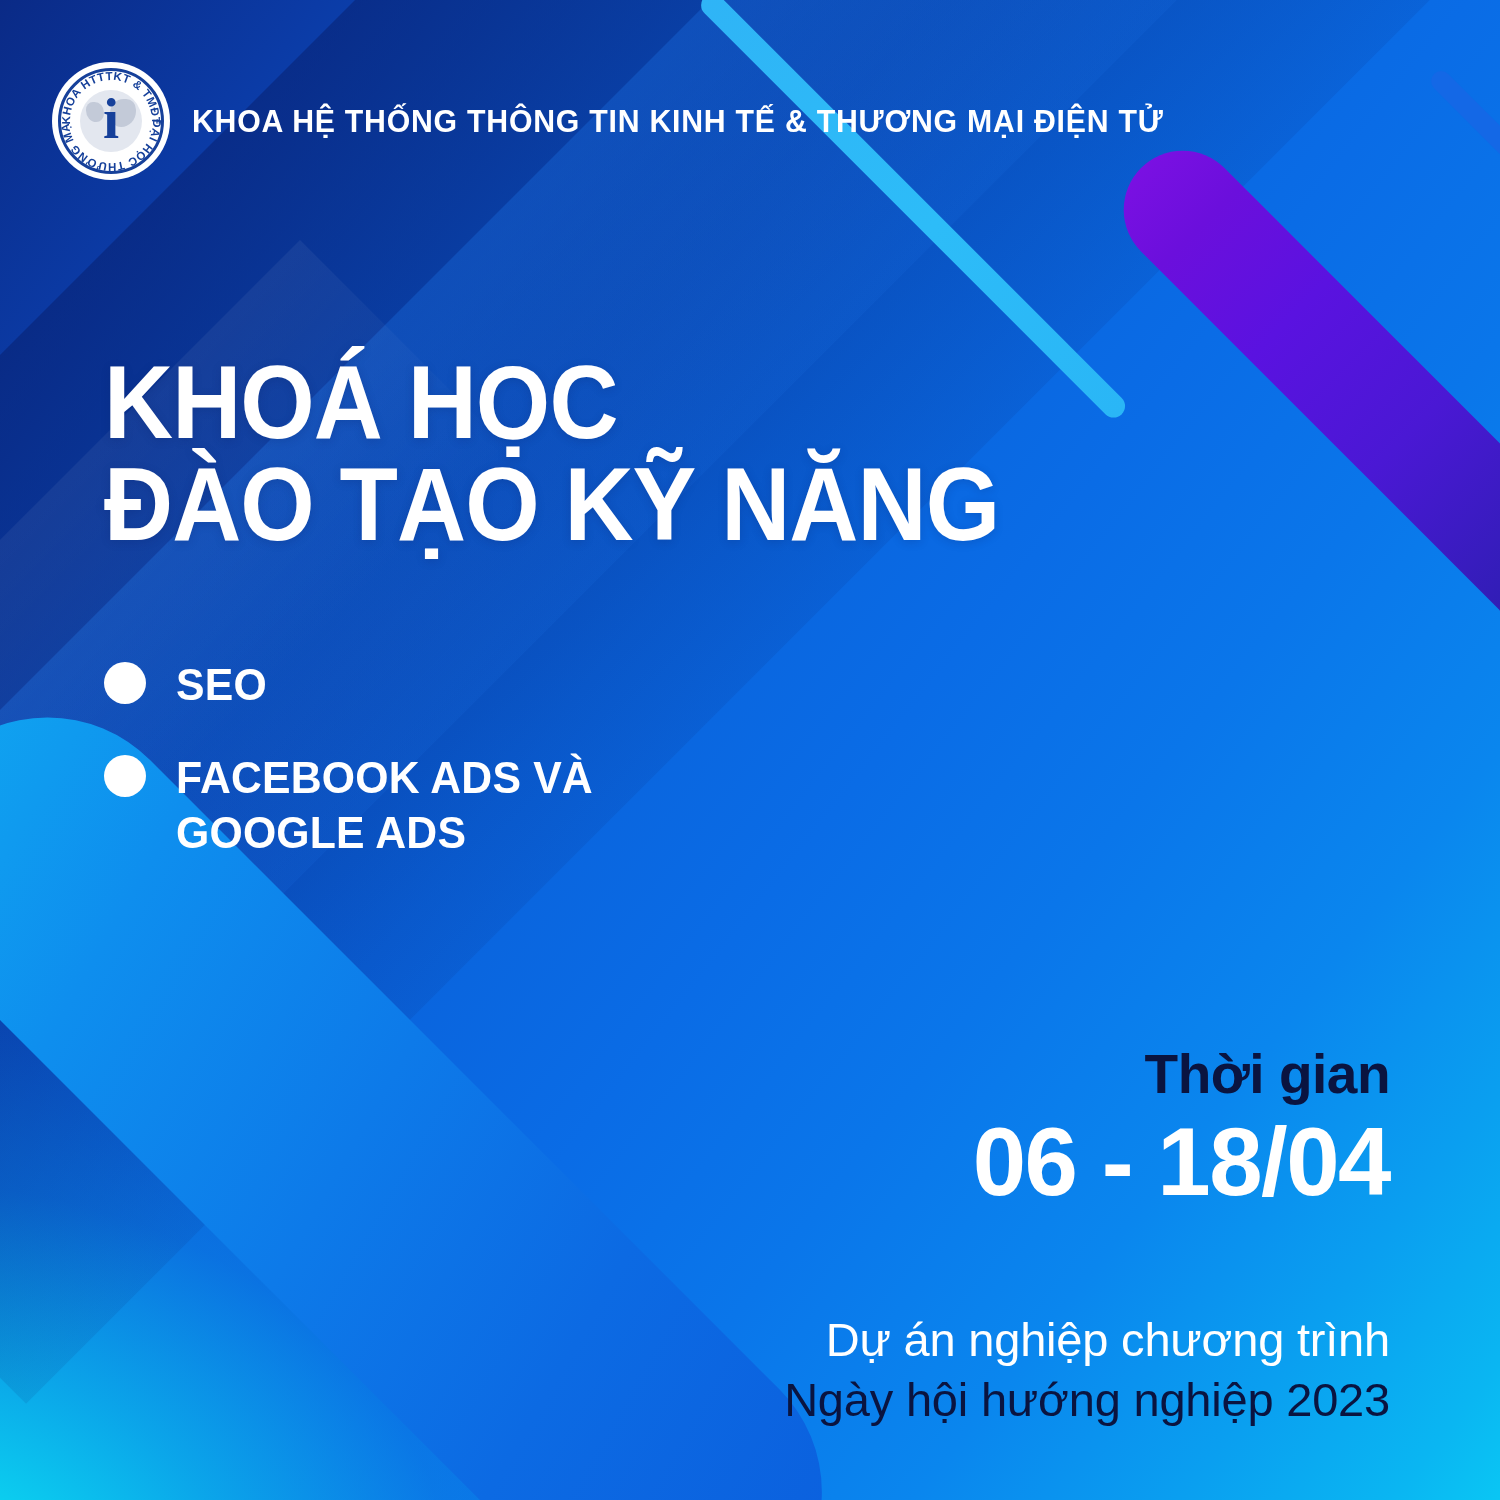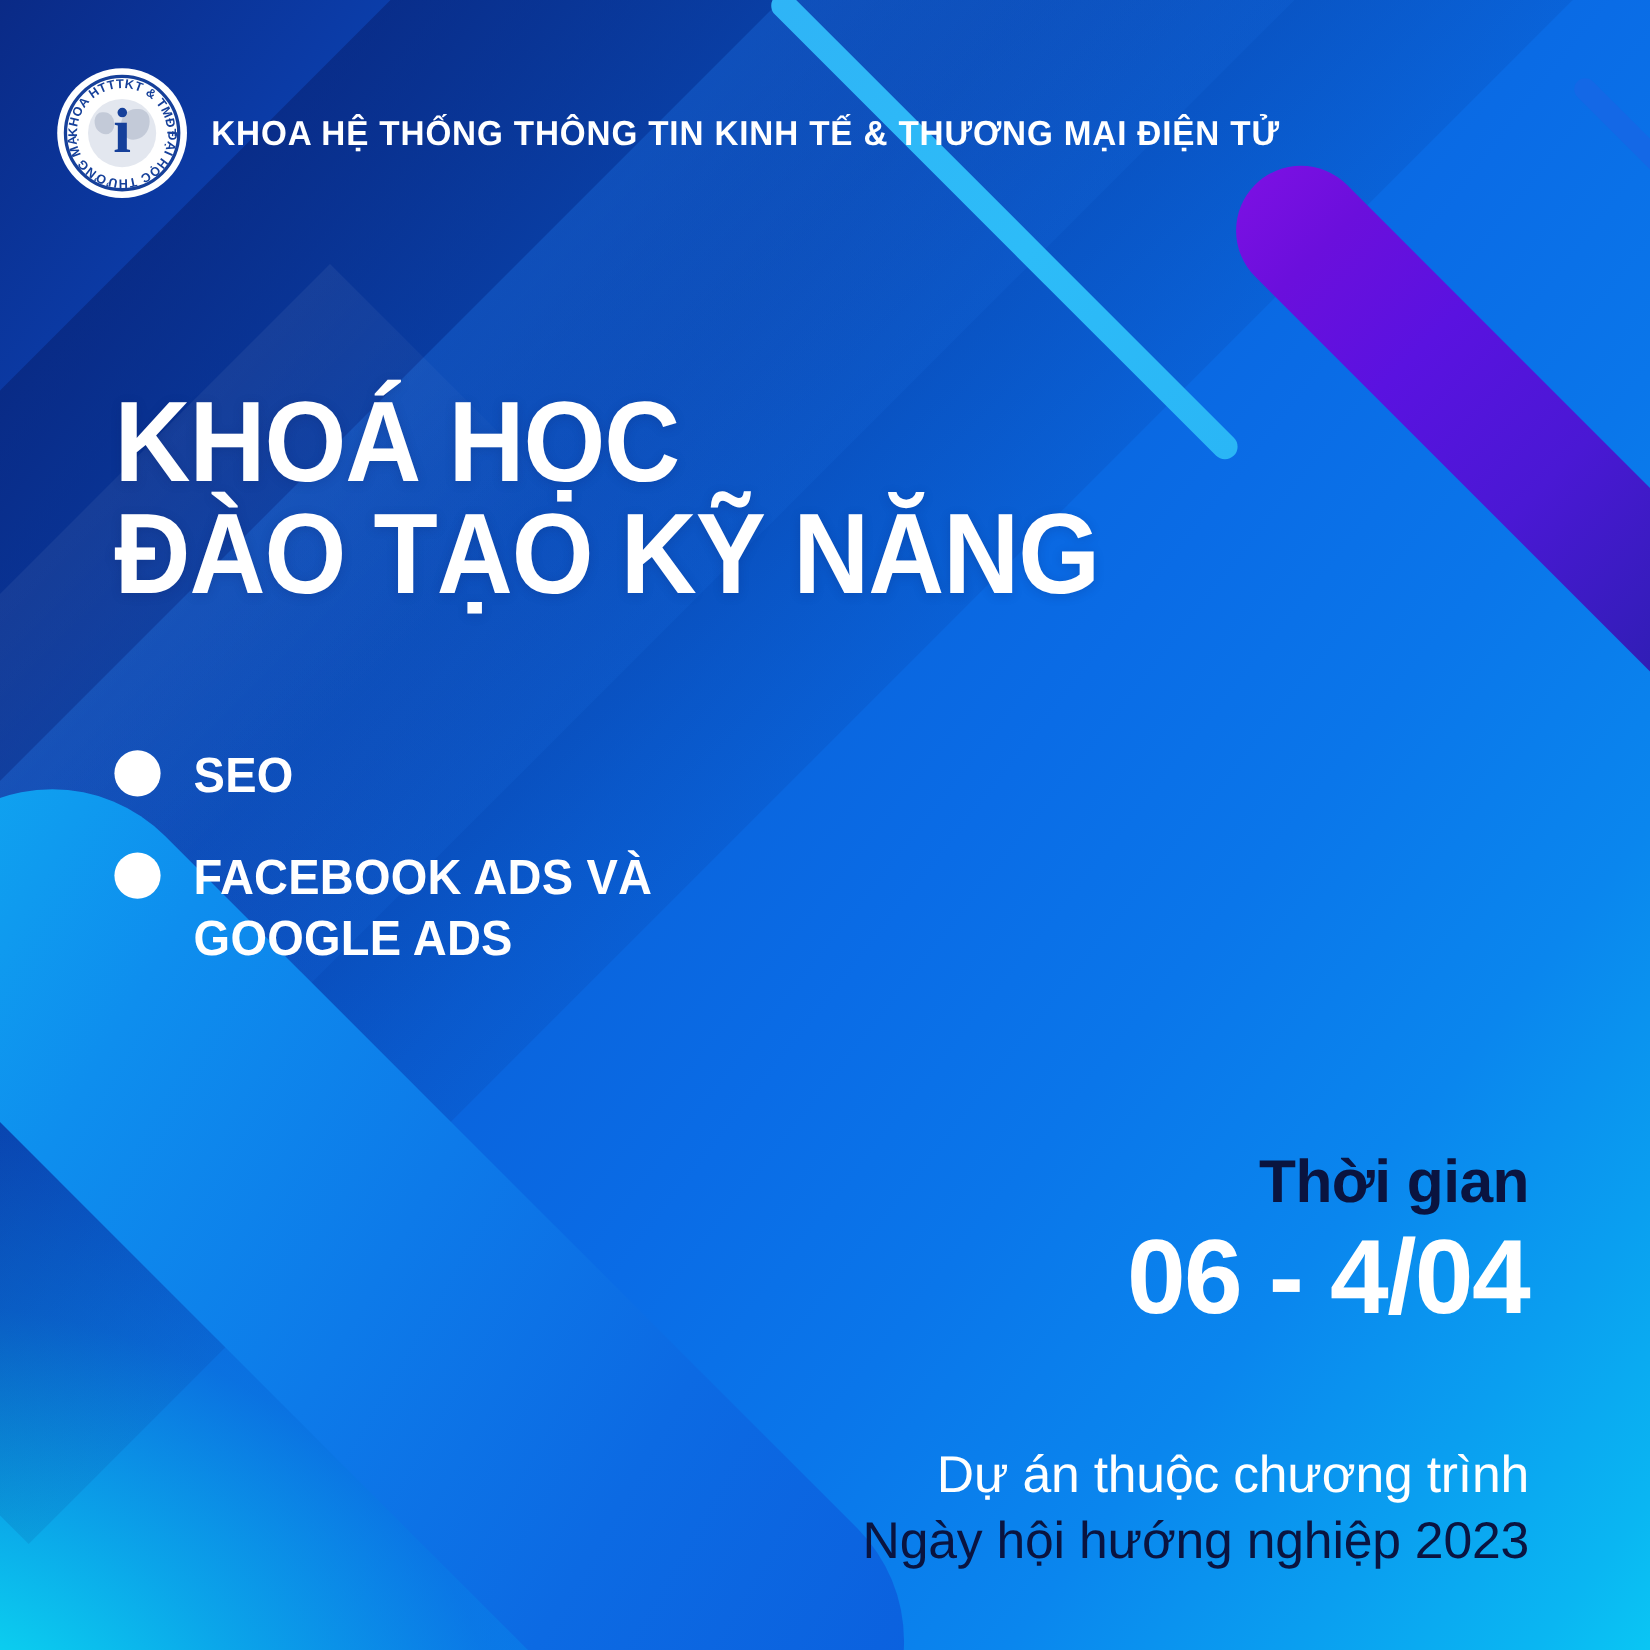--- a/index.html
+++ b/index.html
@@ -172,21 +172,20 @@
   
   .bullets {
     position: absolute;
     left: 104px; top: 658px;
     width: 830px;
   }
   .bullet-row {
     display: flex;
     align-items: flex-start;
     margin-bottom: 38px;
-    margin-top: 20px;
   }
   .dot {
     flex: 0 0 auto;
     width: 42px; height: 42px;
     border-radius: 50%;
     background: #ffffff;
     margin-right: 30px;
     margin-top: 4px;
   }
   .bullet-text {
@@ -285,21 +284,21 @@
       <div class="bullet-text">SEO</div>
     </div>
     <div class="bullet-row">
       <div class="dot"></div>
       <div class="bullet-text">FACEBOOK ADS VÀ<br>GOOGLE ADS</div>
     </div>
   </div>
 
   <div class="time-block">
     <div class="time-label">Thời gian</div>
-    <div class="time-value">06 - 4/04</div>
+    <div class="time-value">06 - 18/04</div>
   </div>
 
   <div class="footer">
-    <div class="footer-l1">Dự án thuộc chương trình</div>
+    <div class="footer-l1">Dự án nghiệp chương trình</div>
     <div class="footer-l2">Ngày hội hướng nghiệp 2023</div>
   </div>
 
 </div>
 
 </body></html>

